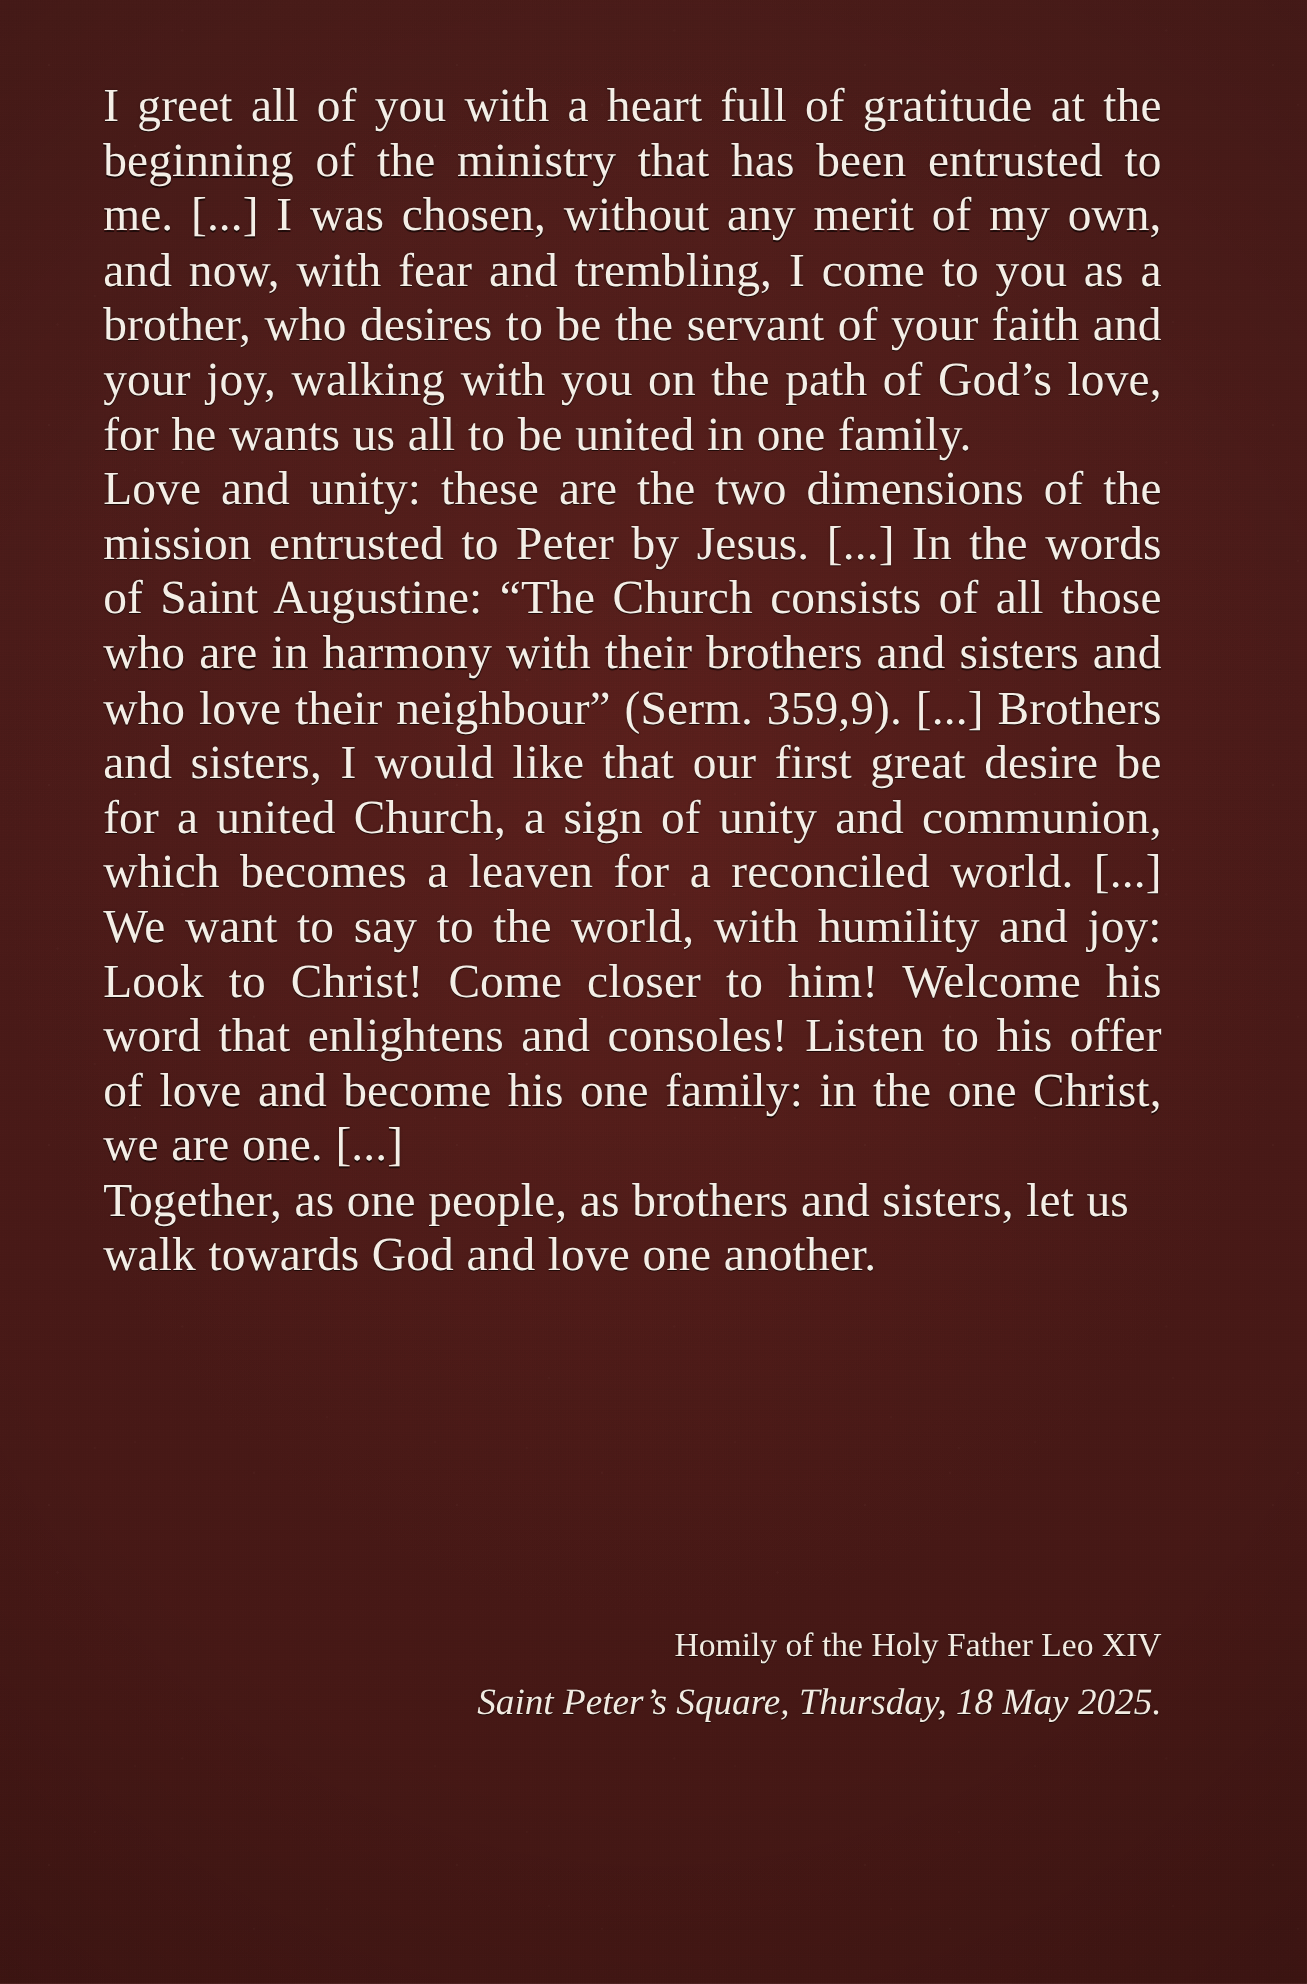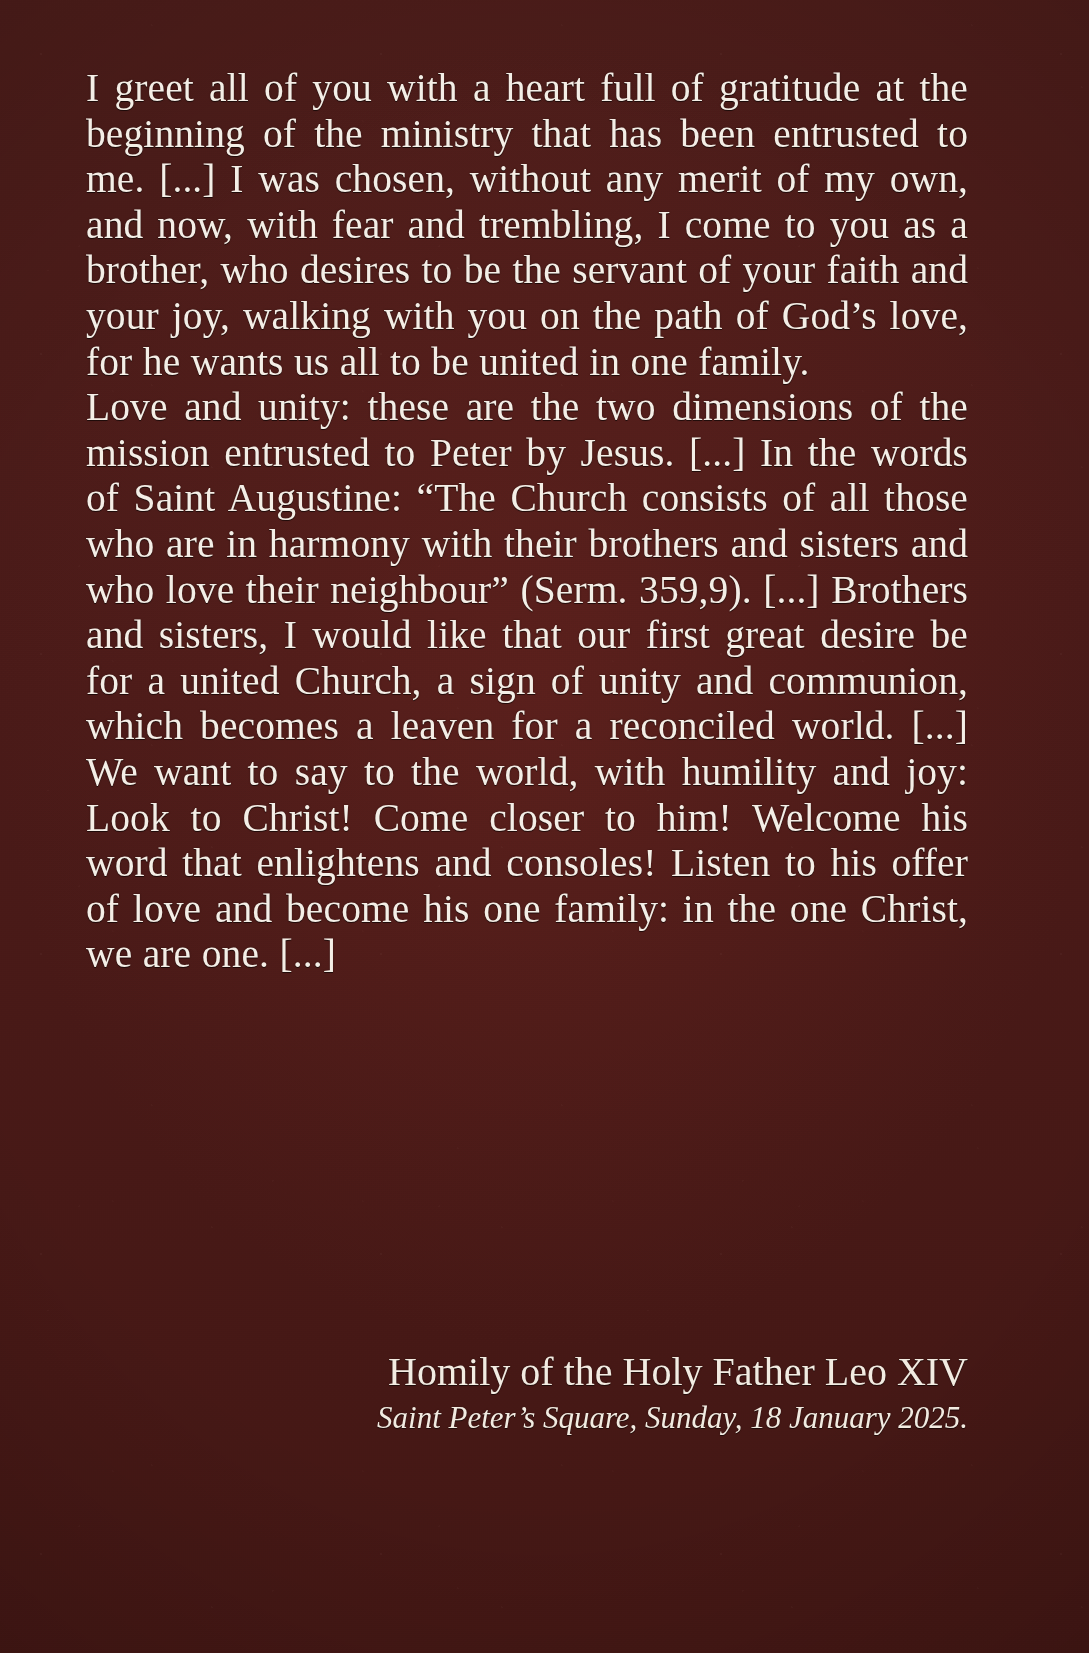--- a/index.html
+++ b/index.html
@@ -89,21 +89,21 @@
 
   .colophon-line {
     margin: 0;
     color: #f2ebe1;
     text-shadow:
       0 1px 0 rgba(0,0,0,0.5),
       0 0 2px rgba(0,0,0,0.3);
   }
 
   .colophon-line.source {
-    font-size: 40px;
+    font-size: 28px;
     line-height: 48px;
     font-style: normal;
   }
   .colophon-line.place,
   .colophon-line.occasion {
     font-size: 31px;
     line-height: 43px;
     font-style: italic;
   }
 </style>
@@ -111,20 +111,21 @@
 <body>
 
 <div class="card">
 
   <div class="grain"></div>
   <div class="speckle"></div>
 
   <div class="quote-block">
     <p class="para">I greet all of you with a heart full of gratitude at the beginning of the ministry that has been entrusted to me. [...] I was chosen, without any merit of my own, and now, with fear and trembling, I come to you as a brother, who desires to be the servant of your faith and your joy, walking with you on the path of God’s love, for he wants us all to be united in one family.</p>
     <p class="para">Love and unity: these are the two dimensions of the mission entrusted to Peter by Jesus. [...] In the words of Saint Augustine: “The Church consists of all those who are in harmony with their brothers and sisters and who love their neighbour” (Serm. 359,9). [...] Brothers and sisters, I would like that our first great desire be for a united Church, a sign of unity and communion, which becomes a leaven for a reconciled world. [...] We want to say to the world, with humility and joy: Look to Christ! Come closer to him! Welcome his word that enlightens and consoles! Listen to his offer of love and become his one family: in the one Christ, we are one. [...]</p>
+    <p class="para last-free">Together, as one people, as brothers and sisters, let us walk towards God and love one another.</p>
   </div>
 
   <div class="colophon">
     <p class="colophon-line source">Homily of the Holy Father Leo XIV</p>
-    <p class="colophon-line place">Saint Peter’s Square, Sunday, 18 January 2025.</p>
+    <p class="colophon-line place">Saint Peter’s Square, Thursday, 18 May 2025.</p>
   </div>
 
 </div>
 
 </body></html>

